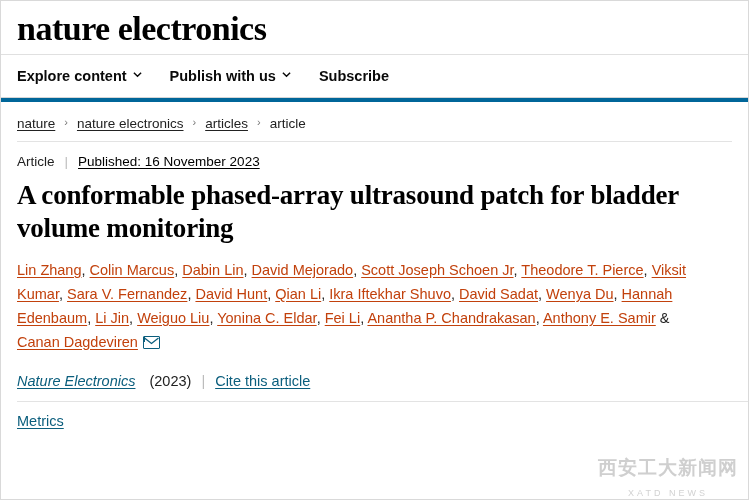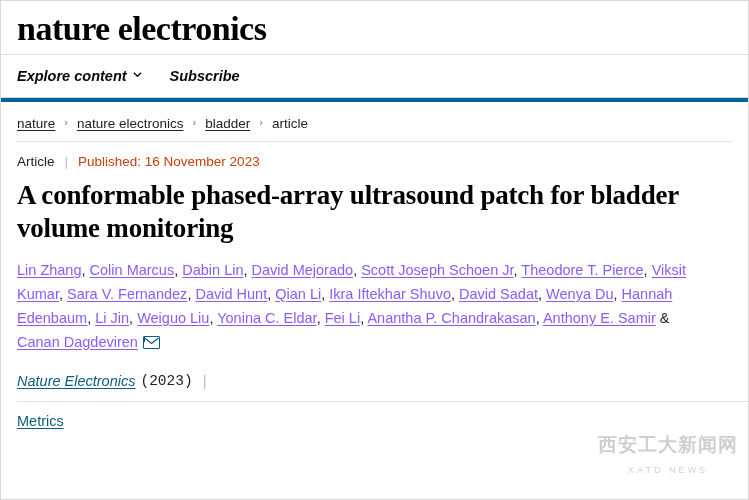--- a/index.html
+++ b/index.html
@@ -42,21 +42,20 @@
 
   
   .navbar {
     border-top: 1px solid #e0e0e0;
     border-bottom: 1px solid #d6d6d6;
     background: #ffffff;
     display: flex;
     align-items: center;
     padding: 0 16px;
     height: 42px;
-    font-style: italic;
   }
   .nav-item {
     display: flex;
     align-items: center;
     font-size: 14.5px;
     font-weight: 700;
     color: #0a0a0a;
     margin-right: 28px;
     cursor: pointer;
     white-space: nowrap;
@@ -118,21 +117,22 @@
     display: flex;
     align-items: center;
   }
   .article-meta .type { color: #222; }
   .article-meta .bar {
     color: #bbb;
     margin: 0 10px;
     font-weight: 300;
   }
   .article-meta .pubdate {
-    color: #c2410c;
+    color: #000000;
+    text-decoration: underline;
     text-underline-offset: 2px;
     cursor: pointer;
   }
 
   
   .article-title {
     font-family: "Liberation Serif", serif;
     font-weight: 700;
     font-size: 27px;
     line-height: 1.22;
@@ -143,21 +143,21 @@
 
   
   .authors {
     padding: 14px 16px 0 16px;
     font-size: 14.5px;
     line-height: 1.65;
     color: #0b5e7d;
     max-width: 690px;
   }
   .authors .author {
-    color: #8b5cf6;
+    color: #c2410c;
     text-decoration: underline;
     text-underline-offset: 2px;
     cursor: pointer;
   }
   .authors .punc {
     color: #222;
   }
   .envelope {
     display: inline-block;
     vertical-align: -2px;
@@ -188,21 +188,21 @@
     display: flex;
     align-items: center;
   }
   .citation .journal {
     font-style: italic;
     color: #0b5e7d;
     text-decoration: underline;
     text-underline-offset: 2px;
     cursor: pointer;
   }
-  .citation .year { margin-left: 5px; color: #222; font-family: Liberation Mono, monospace; }
+  .citation .year { margin-left: 14px; color: #222; }
   .citation .bar {
     color: #bbb;
     margin: 0 10px;
     font-weight: 300;
   }
   .citation .cite-link {
     color: #0b5e7d;
     text-decoration: underline;
     text-underline-offset: 2px;
     cursor: pointer;
@@ -222,21 +222,21 @@
     color: #0b5e7d;
     text-decoration: underline;
     text-underline-offset: 2px;
     cursor: pointer;
   }
 
   
   .watermark {
     position: absolute;
     right: 10px;
-    bottom: 24px;
+    bottom: 1px;
     text-align: center;
     color: #c9c9c9;
     user-select: none;
     pointer-events: none;
   }
   .watermark .cn {
     font-family: "Liberation Serif", serif;
     font-size: 19px;
     font-weight: 700;
     letter-spacing: 1px;
@@ -262,32 +262,40 @@
   <div class="navbar">
     <div class="nav-item">
       <span>Explore content</span>
       <span class="caret">
         <svg width="9" height="9" viewBox="0 0 10 10">
             <path d="M1 3 L5 7 L9 3" fill="none" stroke="#0a0a0a" stroke-width="1.6"></path>
           </svg>
       </span>
     </div>
     <div class="nav-item">
+      <span>Publish with us</span>
+      <span class="caret">
+        <svg width="9" height="9" viewBox="0 0 10 10">
+            <path d="M1 3 L5 7 L9 3" fill="none" stroke="#0a0a0a" stroke-width="1.6"></path>
+          </svg>
+      </span>
+    </div>
+    <div class="nav-item">
       <span>Subscribe</span>
     </div>
   </div>
 
   <div class="teal-rule"></div>
 
   <div class="breadcrumb">
     <a>nature</a>
     <span class="sep">›</span>
     <a>nature electronics</a>
     <span class="sep">›</span>
-    <a>bladder</a>
+    <a>articles</a>
     <span class="sep">›</span>
     <span class="current">article</span>
   </div>
 
   <hr class="hr-light">
 
   <div class="article-meta">
     <span class="type">Article</span>
     <span class="bar">|</span>
     <span class="pubdate">Published: 16 November 2023</span>
@@ -298,20 +306,21 @@
   <div class="authors">
     <span class="author">Lin Zhang</span><span class="punc">, </span><span class="author">Colin Marcus</span><span class="punc">, </span><span class="author">Dabin Lin</span><span class="punc">, </span><span class="author">David Mejorado</span><span class="punc">, </span><span class="author">Scott Joseph Schoen Jr</span><span class="punc">, </span><span class="author">Theodore T. Pierce</span><span class="punc">, </span><span class="author">Viksit Kumar</span><span class="punc">, </span><span class="author">Sara V. Fernandez</span><span class="punc">, </span><span class="author">David Hunt</span><span class="punc">, </span><span class="author">Qian Li</span><span class="punc">, </span><span class="author">Ikra Iftekhar Shuvo</span><span class="punc">, </span><span class="author">David Sadat</span><span class="punc">, </span><span class="author">Wenya Du</span><span class="punc">, </span><span class="author">Hannah Edenbaum</span><span class="punc">, </span><span class="author">Li Jin</span><span class="punc">, </span><span class="author">Weiguo Liu</span><span class="punc">, </span><span class="author">Yonina C. Eldar</span><span class="punc">, </span><span class="author">Fei Li</span><span class="punc">, </span><span class="author">Anantha P. Chandrakasan</span><span class="punc">, </span><span class="author">Anthony E. Samir</span><span class="punc"> &amp; </span><span class="author">Canan Dagdeviren</span><span class="envelope"><svg width="17" height="13" viewBox="0 0 17 13">
           <path d="M1.5 2 L8.5 7.5 L15.5 2" fill="none" stroke="#0b5e7d" stroke-width="1.3"></path>
         </svg></span>
   </div>
 
   <div class="citation">
     <span class="journal">Nature Electronics</span>
     <span class="year">(2023)</span>
     <span class="bar">|</span>
+    <span class="cite-link">Cite this article</span>
   </div>
 
   <div class="metrics-wrap">
     <hr class="metrics-rule">
     <span class="metrics-link">Metrics</span>
   </div>
 
   <div class="watermark">
     <div class="cn">西安工大新闻网</div>
     <div class="en">XATD NEWS</div>

